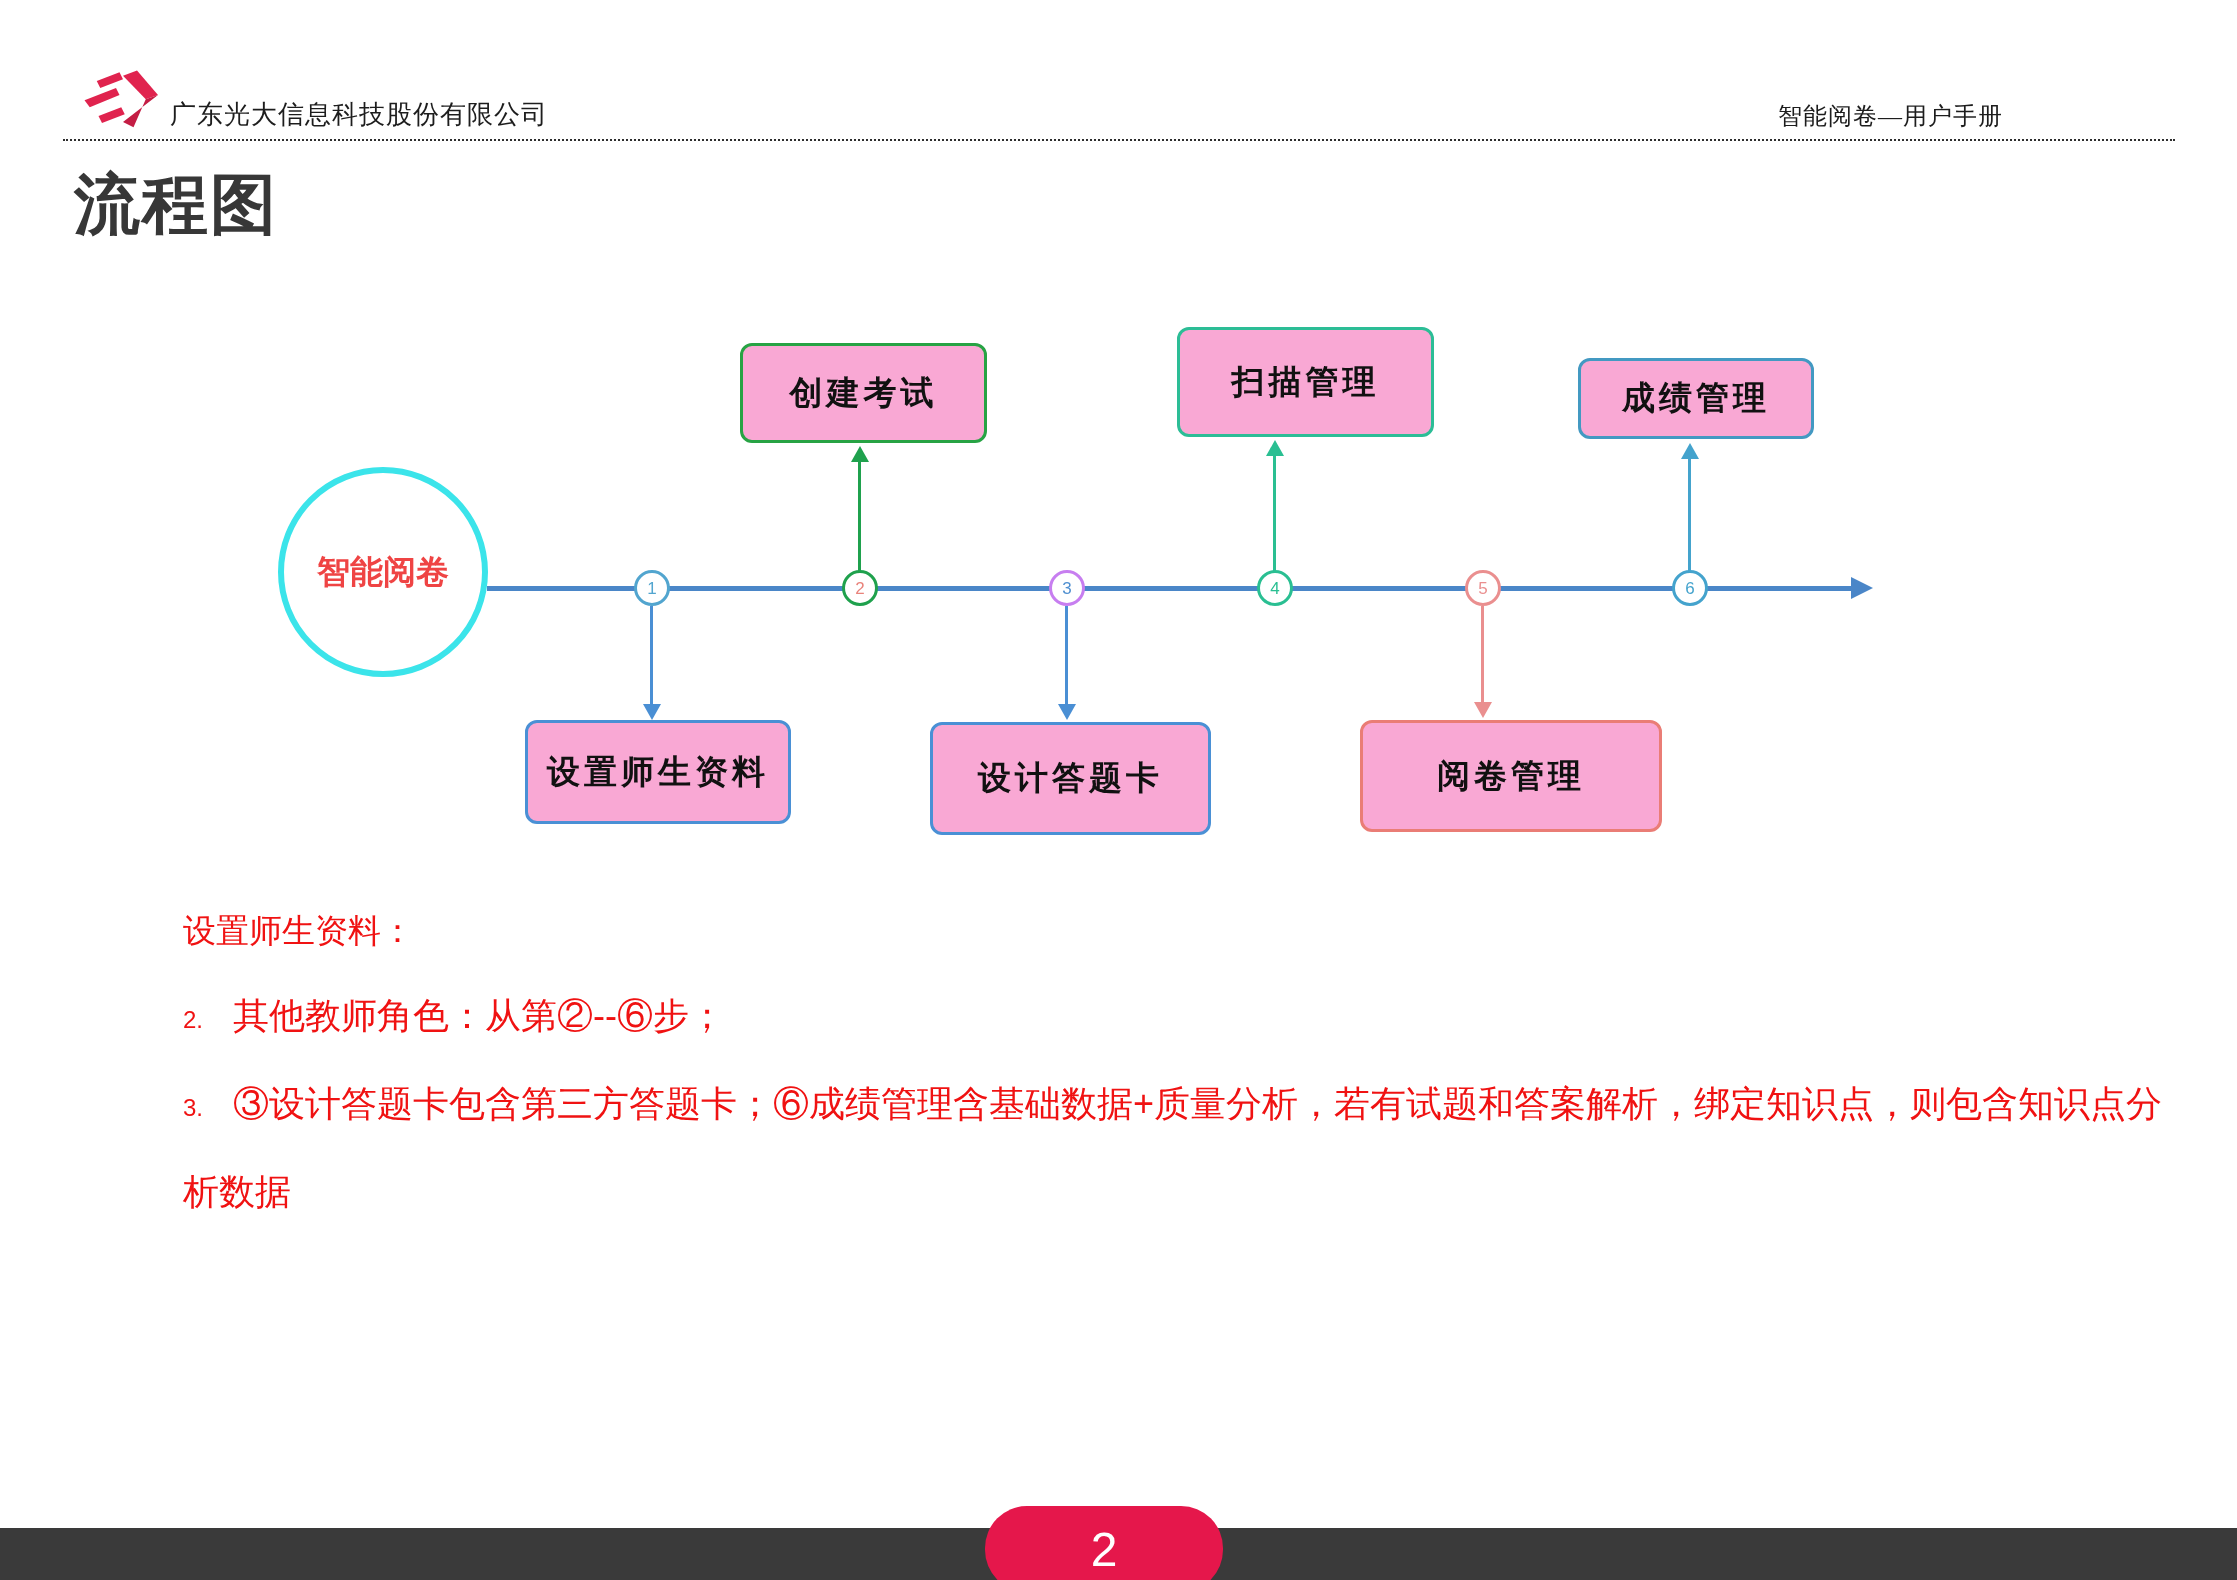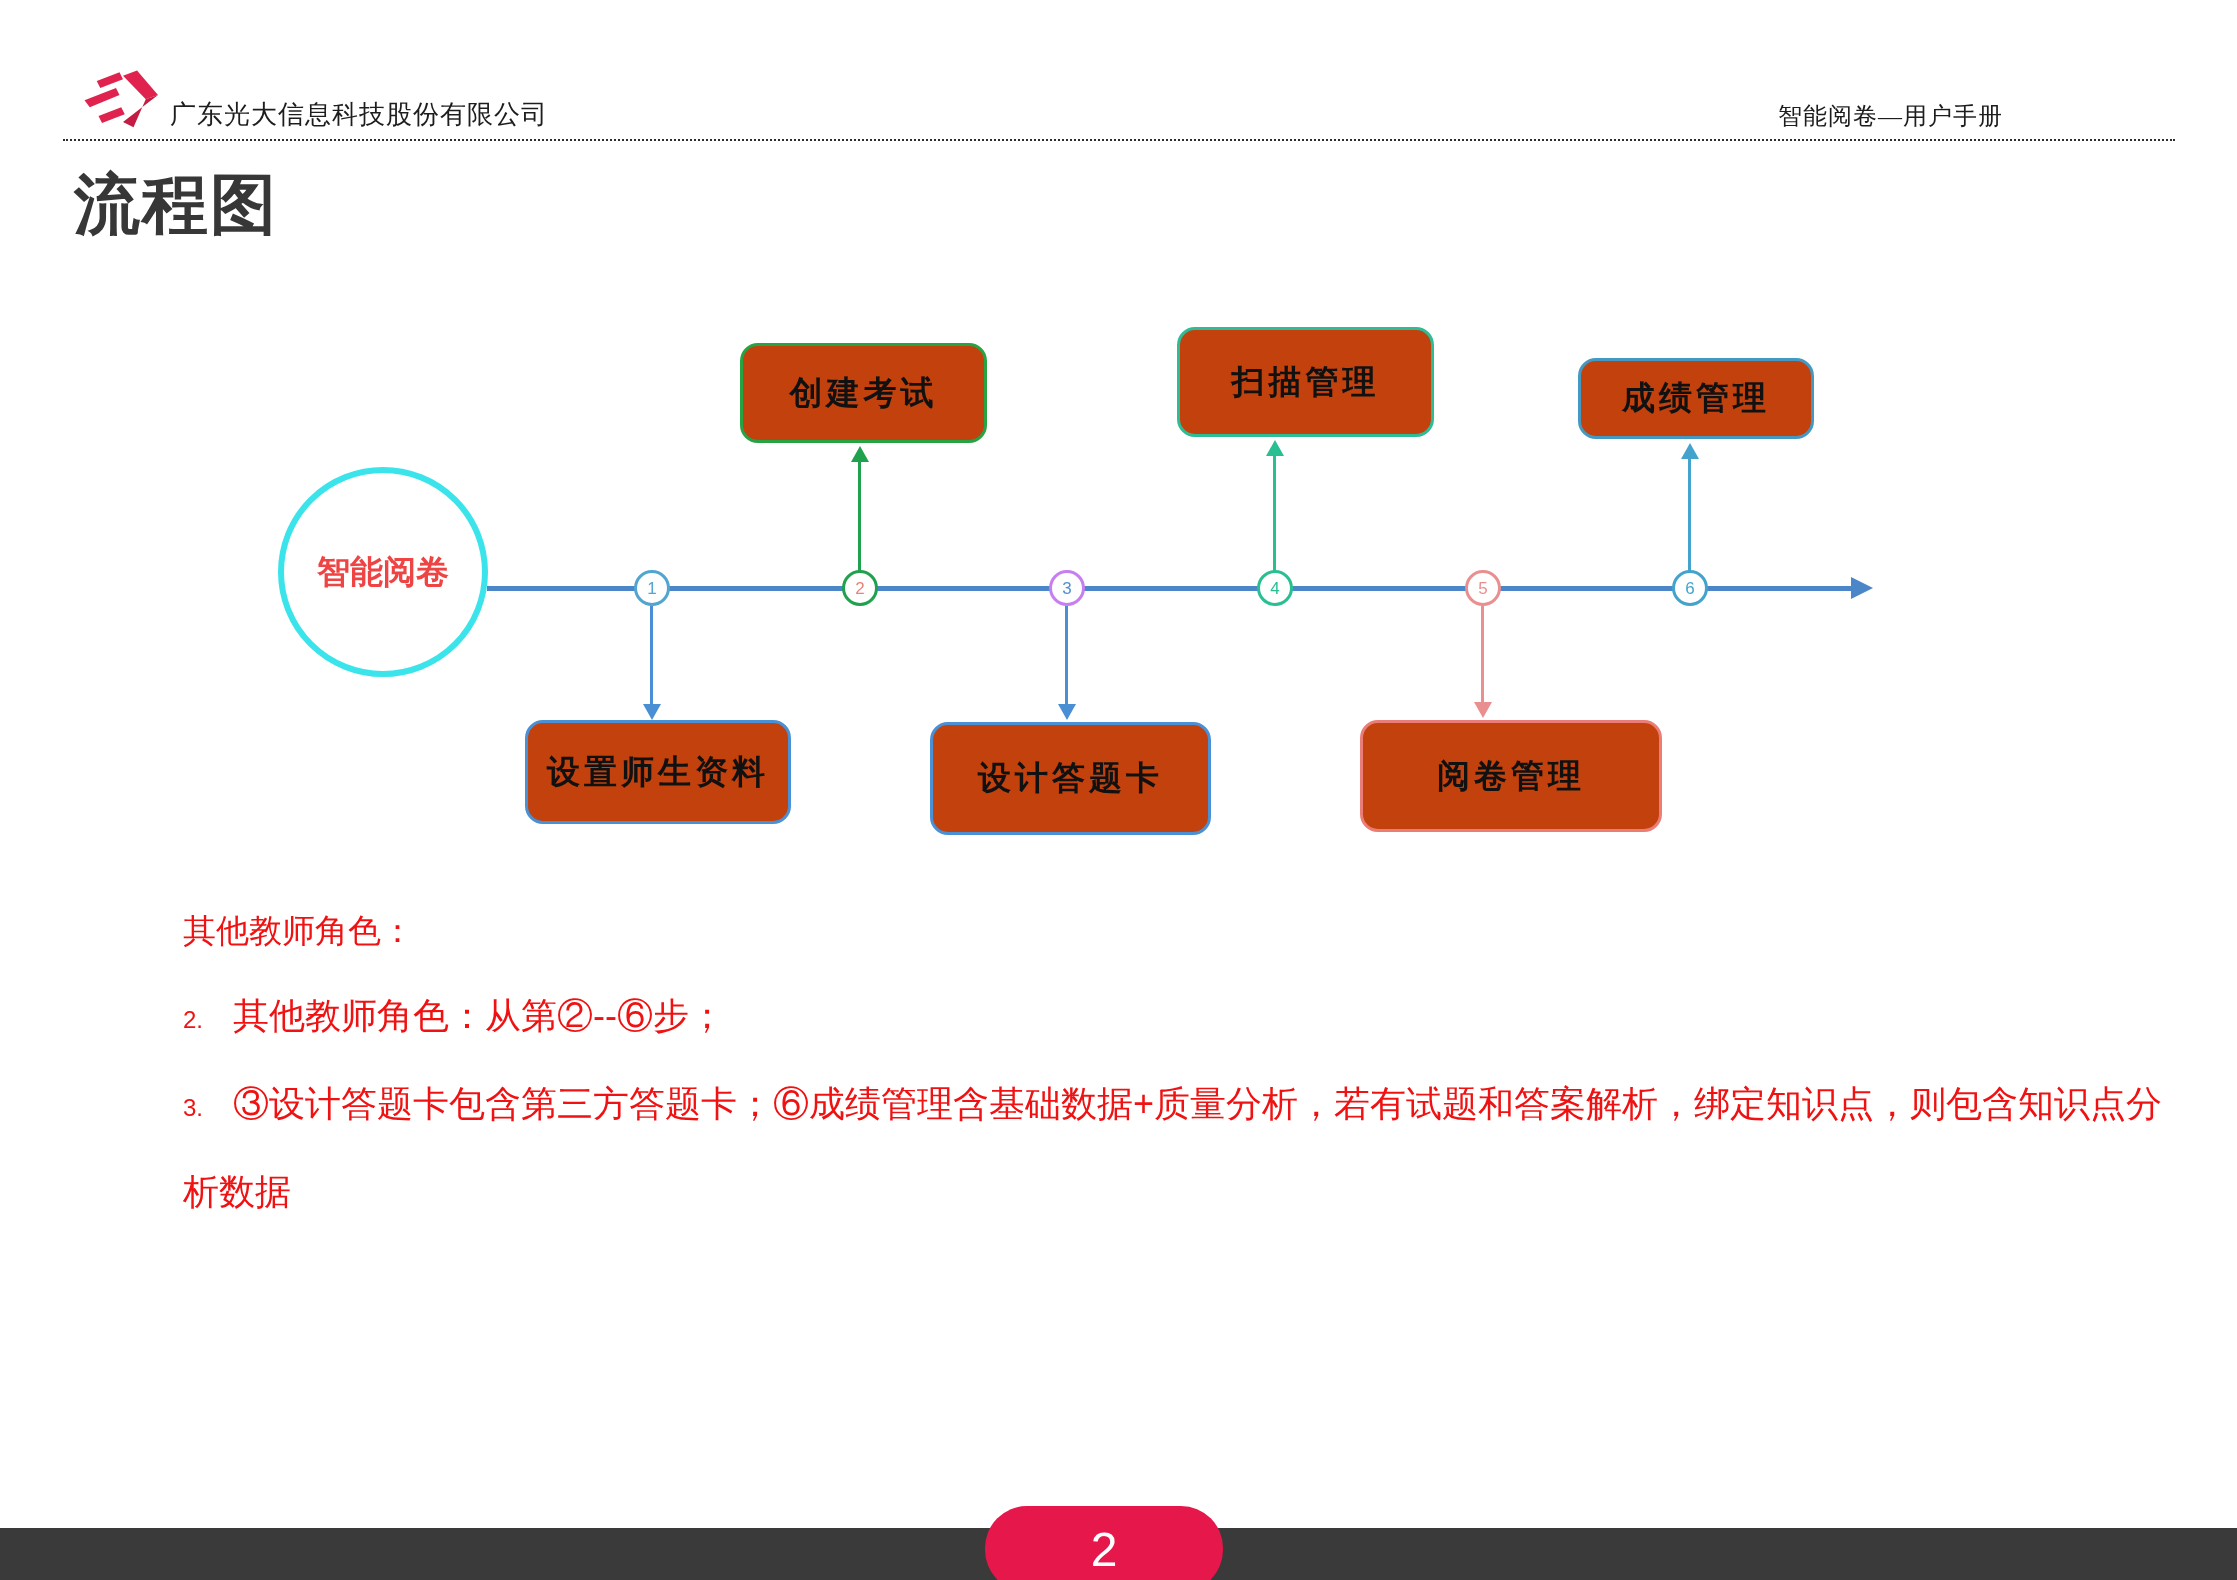--- a/index.html
+++ b/index.html
@@ -53,21 +53,21 @@
   .n2{left:842px;border-color:#1fa14d;color:#e9837b;}
   .n3{left:1049px;border-color:#c77ef0;color:#4f8fd0;}
   .n4{left:1257px;border-color:#2abf92;color:#2abf92;}
   .n5{left:1465px;border-color:#ea8f8f;color:#ea8f8f;}
   .n6{left:1672px;border-color:#44a3cd;color:#44a3cd;}
   .vline{position:absolute;width:3px;}
   .arr{position:absolute;width:0;height:0;}
   .arr-down{border-left:9px solid transparent;border-right:9px solid transparent;border-top:16px solid;}
   .arr-up{border-left:9px solid transparent;border-right:9px solid transparent;border-bottom:16px solid;}
   .fbox{
-    position:absolute;background:#c2410c;border:3px solid;border-radius:18px;box-sizing:border-box;
+    position:absolute;background:#f9a8d4;border:3px solid;border-radius:12px;box-sizing:border-box;
     display:flex;align-items:center;justify-content:center;
     font-family:"Liberation Serif", serif;font-weight:700;font-size:33px;color:#111;
     letter-spacing:4px;
   }
   .b-create{left:740px;top:343px;width:247px;height:100px;border-color:#27a344;}
   .b-scan{left:1153px;top:327px;width:257px;height:110px;border-color:#2cbd96;margin-left:24px;}
   .b-score{left:1578px;top:358px;width:236px;height:81px;border-color:#4399c2;}
   .b-setup{left:525px;top:720px;width:266px;height:104px;border-color:#4a90d5;}
   .b-design{left:930px;top:722px;width:281px;height:113px;border-color:#4a90d5;}
   .b-mark{left:1360px;top:720px;width:302px;height:112px;border-color:#ea7d76;}
@@ -166,21 +166,21 @@
   </div>
   <div class="fbox b-design">
     <span>设计答题卡</span>
   </div>
   <div class="fbox b-mark">
     <span>阅卷管理</span>
   </div>
 </div>
 
 <div class="notes">
-  <div class="notes-heading">其他教师角色：</div>
+  <div class="notes-heading">设置师生资料：</div>
   <div class="note-item">
     <span class="num">2.</span><span>其他教师角色：从第②--⑥步；</span>
   </div>
   <div class="note-item">
     <span class="num">3.</span><span>③设计答题卡包含第三方答题卡；⑥成绩管理含基础数据+质量分析，若有试题和答案解析，绑定知识点，则包含知识点分析数据</span>
   </div>
 </div>
 
 <div class="footer-bar"></div>
 <div class="page-pill">

